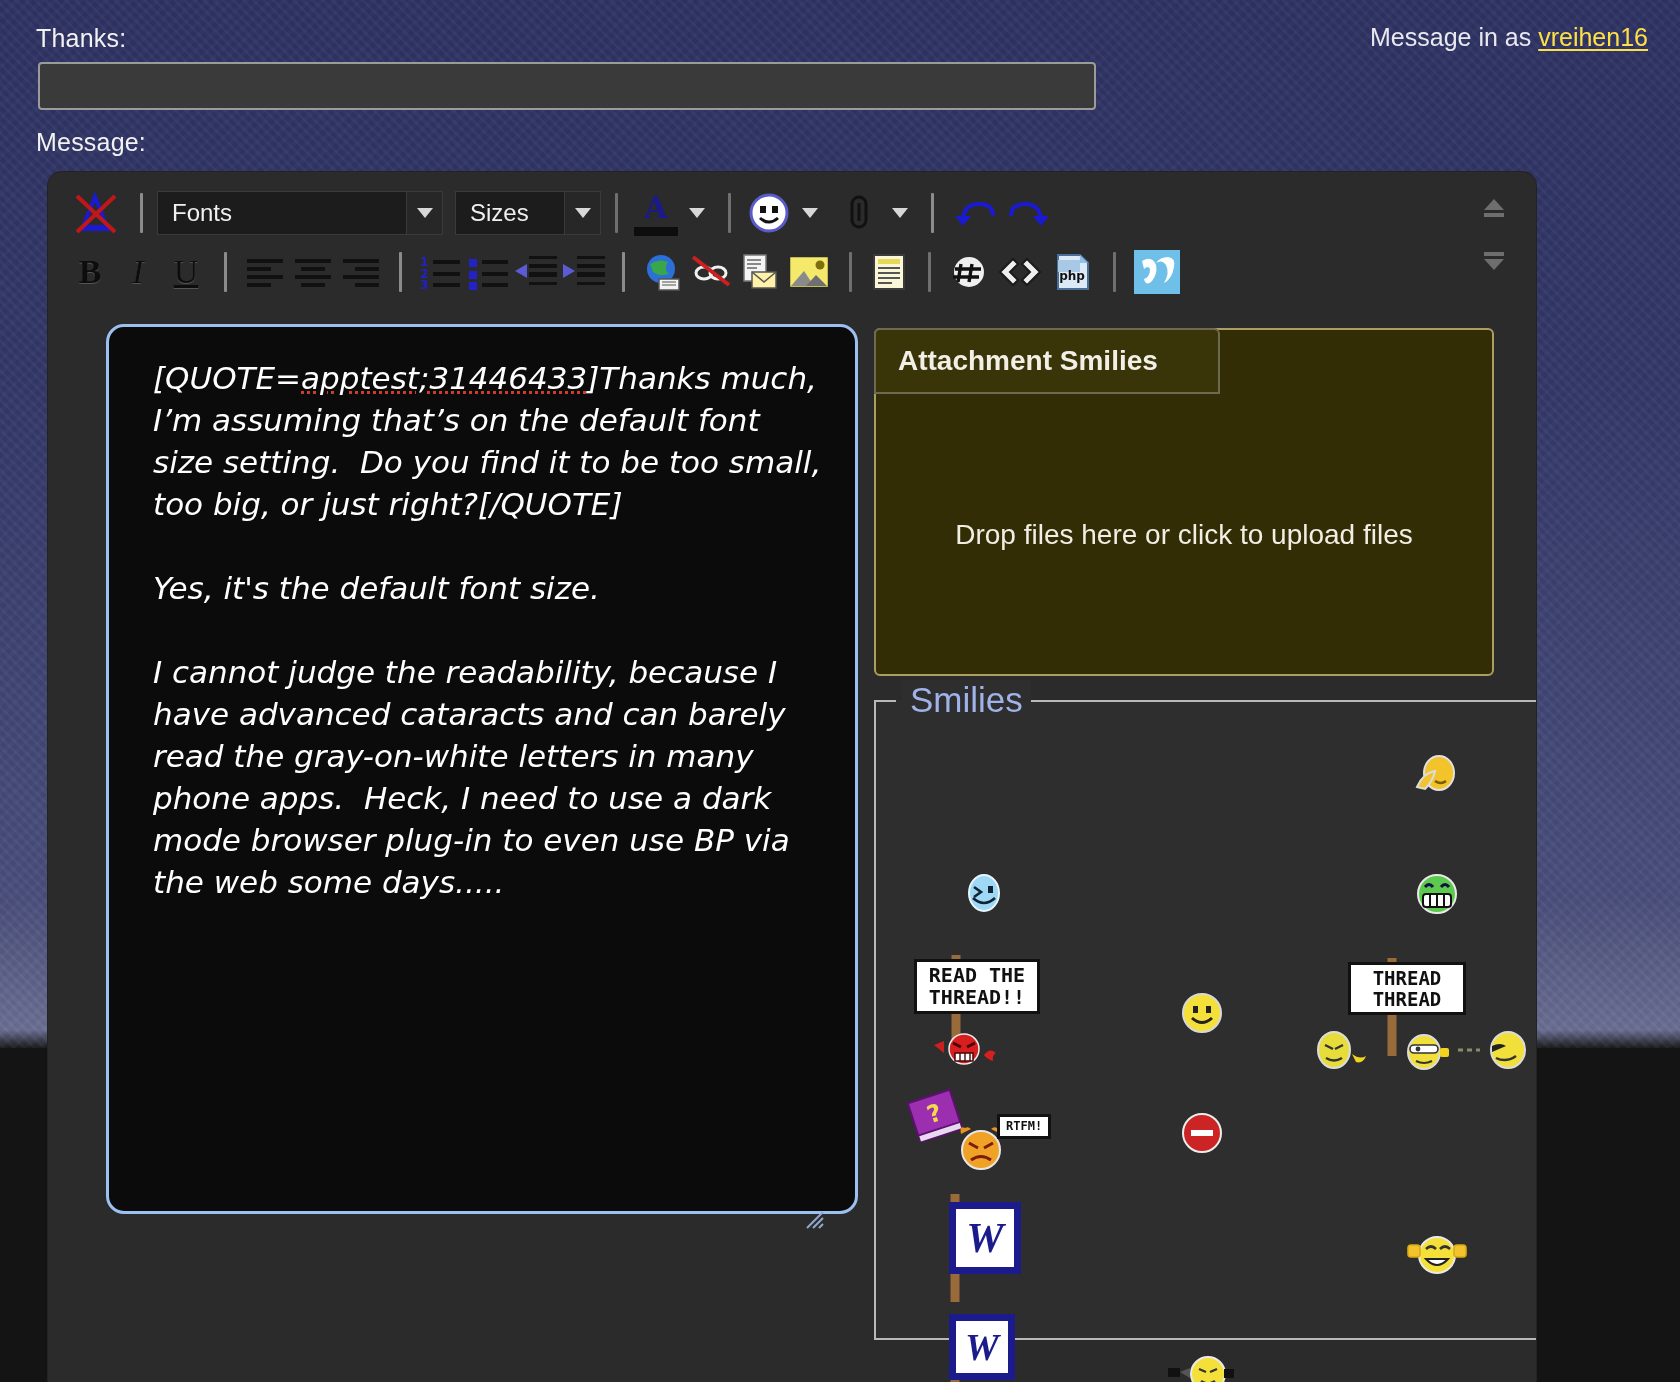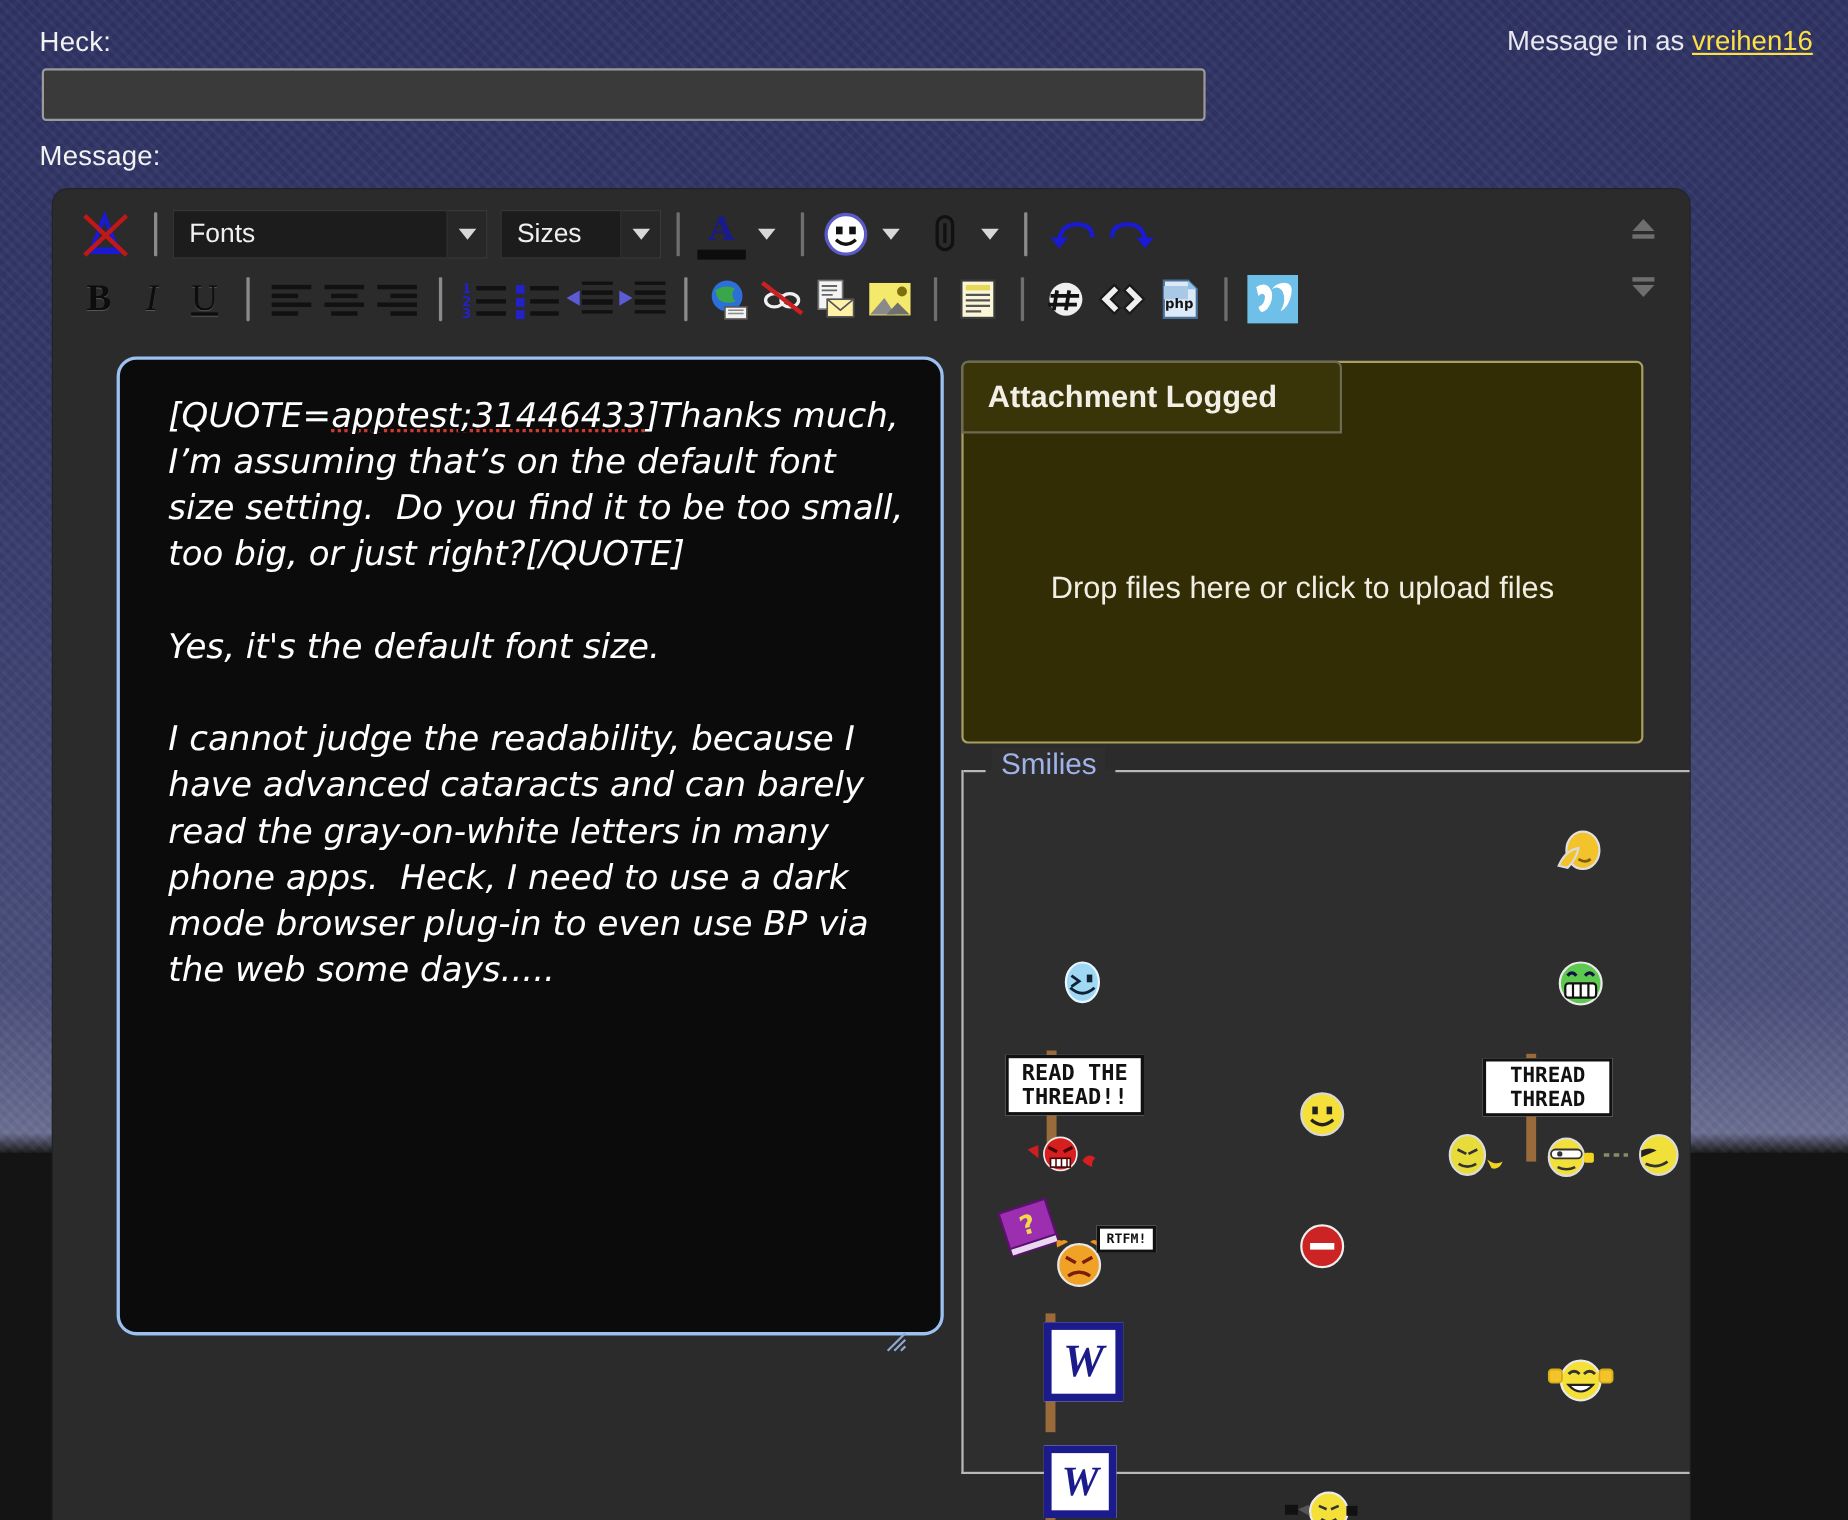--- a/index.html
+++ b/index.html
@@ -147,21 +147,21 @@
     position:absolute; left:826px; top:372px; width:690px; height:640px;
     border:2px solid #b9b9b9; border-top:none;
     background:#2e2e2e;
   }
   #smilies-top{
     position:absolute; left:0; right:0; top:0; height:2px;
   }
   #smilies-top .l{ position:absolute; left:0; top:0; width:20px; height:2px; background:#b9b9b9; }
   #smilies-top .r{ position:absolute; left:138px; right:0; top:0; height:2px; background:#b9b9b9; }
   #smilies-legend{
-    position:absolute; left:26px; top:-20px; color:#9fb3e8; font-size:27px;
+    position:absolute; left:26px; top:-20px; color:#9fb3e8; font-size:35px;
     background:#2e2e2e; padding:0 8px;
   }
   #smilies-grid{
     position:absolute; left:0; top:14px; right:0; bottom:0;
     display:grid; grid-template-columns:repeat(3,1fr);
     grid-auto-rows:120px;
     align-items:center; justify-items:center;
   }
   .smiley{ cursor:pointer; display:flex; align-items:center; justify-content:center; width:100%; height:100%; }
   .signboard{
@@ -170,21 +170,21 @@
     line-height:1.08; padding:3px 6px;
   }
   .post{ position:absolute; left:50%; transform:translateX(-50%); width:9px; background:#8a5a33; }
 </style>
 </head>
 <body>
 
 <div id="page-bg"></div>
 <div id="bottom-dark"></div>
 
-<div id="title-label" class="hdr-label">Heck:</div>
+<div id="title-label" class="hdr-label">Thanks:</div>
 <input id="title-input" type="text" value="" style="">
 <div id="message-label" class="hdr-label">Message:</div>
 
 <div id="login-info"><span>Message in as </span><a href="#">vreihen16</a></div>
 
 <div id="editor">
 
   <div class="tb-row" id="tb-row1">
 
     <div class="tbtn" style="width:60px;">
@@ -446,21 +446,21 @@
 
 Yes, it's the default font size.
 
 I cannot judge the readability, because I have advanced cataracts and can barely read the gray-on-white letters in many phone apps.  Heck, I need to use a dark mode browser plug-in to even use BP via the web some days.....</div>
     </div>
     <svg id="resize-handle" width="22" height="22" viewBox="0 0 22 22">
       <path d="M20 4 L4 20 M20 10 L10 20 M20 16 L16 20" stroke="#8fa8cf" stroke-width="2"></path>
     </svg>
 
     <div id="attach">
-      <div id="attach-title">Attachment Logged</div>
+      <div id="attach-title">Attachment Smilies</div>
       <div id="attach-drop">Drop files here or click to upload files</div>
     </div>
 
     <div id="smilies">
       <div id="smilies-top">
         <span class="l"></span>
           <span class="r"></span>
       </div>
       <div id="smilies-legend">Smilies</div>
       <div id="smilies-grid">

